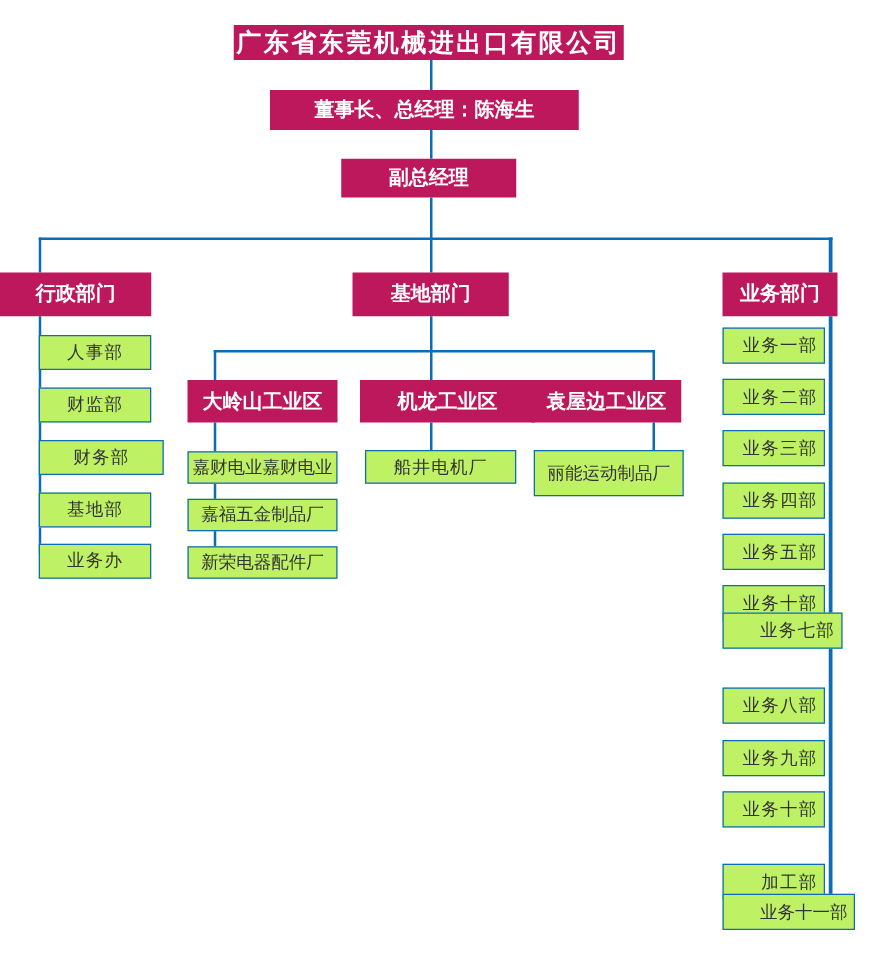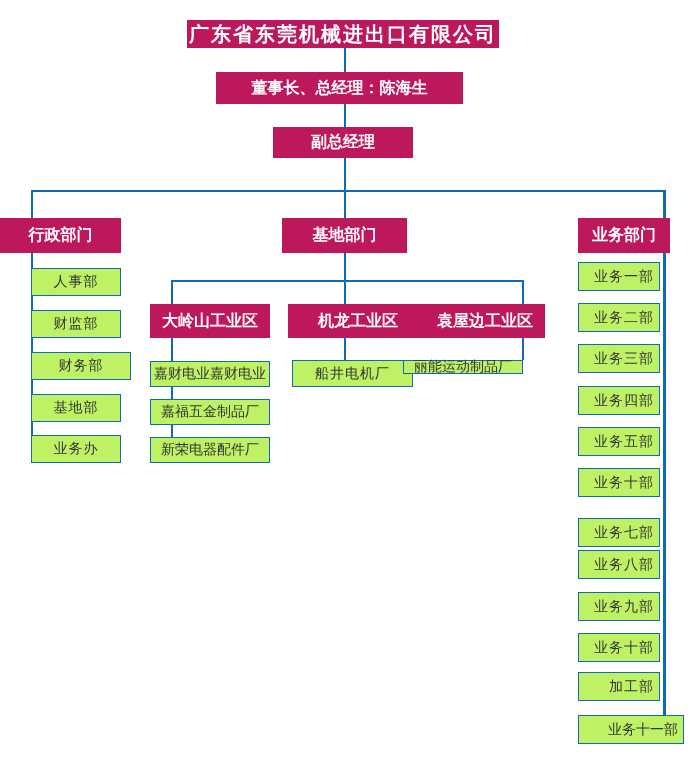--- a/index.html
+++ b/index.html
@@ -65,30 +65,30 @@
 
   <div class="node blue-node" style="left:150px;top:304px;width:120px;height:34px">大岭山工业区</div>
   <div class="node blue-node" style="left:288px;top:304px;width:140px;height:34px">机龙工业区</div>
   <div class="node blue-node" style="left:425px;top:304px;width:120px;height:34px">袁屋边工业区</div>
 
   <div class="node leaf-node" style="left:150px;top:361px;width:120px;height:26px;letter-spacing:0">嘉财电业嘉财电业</div>
   <div class="node leaf-node" style="left:150px;top:399px;width:120px;height:26px;letter-spacing:0">嘉福五金制品厂</div>
   <div class="node leaf-node" style="left:150px;top:437px;width:120px;height:26px;letter-spacing:0">新荣电器配件厂</div>
 
   <div class="node leaf-node" style="left:292px;top:360px;width:121px;height:27px">船井电机厂</div>
-  <div class="node leaf-node" style="left:403px;top:360px;width:120px;height:14px;letter-spacing:0">丽能运动制品厂</div>
+  <div class="node leaf-node" style="left:427px;top:360px;width:120px;height:37px;letter-spacing:0">丽能运动制品厂</div>
 
   <div class="node blue-node" style="left:578px;top:218px;width:92px;height:35px">业务部门</div>
 
   <div class="node leaf-node leaf-right" style="left:578px;top:262px;width:82px;height:29px">业务一部</div>
   <div class="node leaf-node leaf-right" style="left:578px;top:303px;width:82px;height:29px">业务二部</div>
   <div class="node leaf-node leaf-right" style="left:578px;top:344px;width:82px;height:29px">业务三部</div>
   <div class="node leaf-node leaf-right" style="left:578px;top:386px;width:82px;height:29px">业务四部</div>
   <div class="node leaf-node leaf-right" style="left:578px;top:427px;width:82px;height:29px">业务五部</div>
   <div class="node leaf-node leaf-right" style="left:578px;top:468px;width:82px;height:29px">业务十部</div>
-  <div class="node leaf-node leaf-right" style="left:578px;top:518px;width:82px;height:29px">业务七部</div>
+  <div class="node leaf-node leaf-right" style="left:578px;top:490px;width:96px;height:29px">业务七部</div>
   <div class="node leaf-node leaf-right" style="left:578px;top:550px;width:82px;height:29px">业务八部</div>
   <div class="node leaf-node leaf-right" style="left:578px;top:592px;width:82px;height:29px">业务九部</div>
   <div class="node leaf-node leaf-right" style="left:578px;top:633px;width:82px;height:29px">业务十部</div>
-  <div class="node leaf-node leaf-right" style="left:578px;top:672px;width:82px;height:29px">加工部</div>
+  <div class="node leaf-node leaf-right" style="left:578px;top:691px;width:82px;height:29px">加工部</div>
   <div class="node leaf-node leaf-right" style="left:578px;top:715px;width:106px;height:29px;letter-spacing:0">业务十一部</div>
 
 </div>
 
 </body></html>

